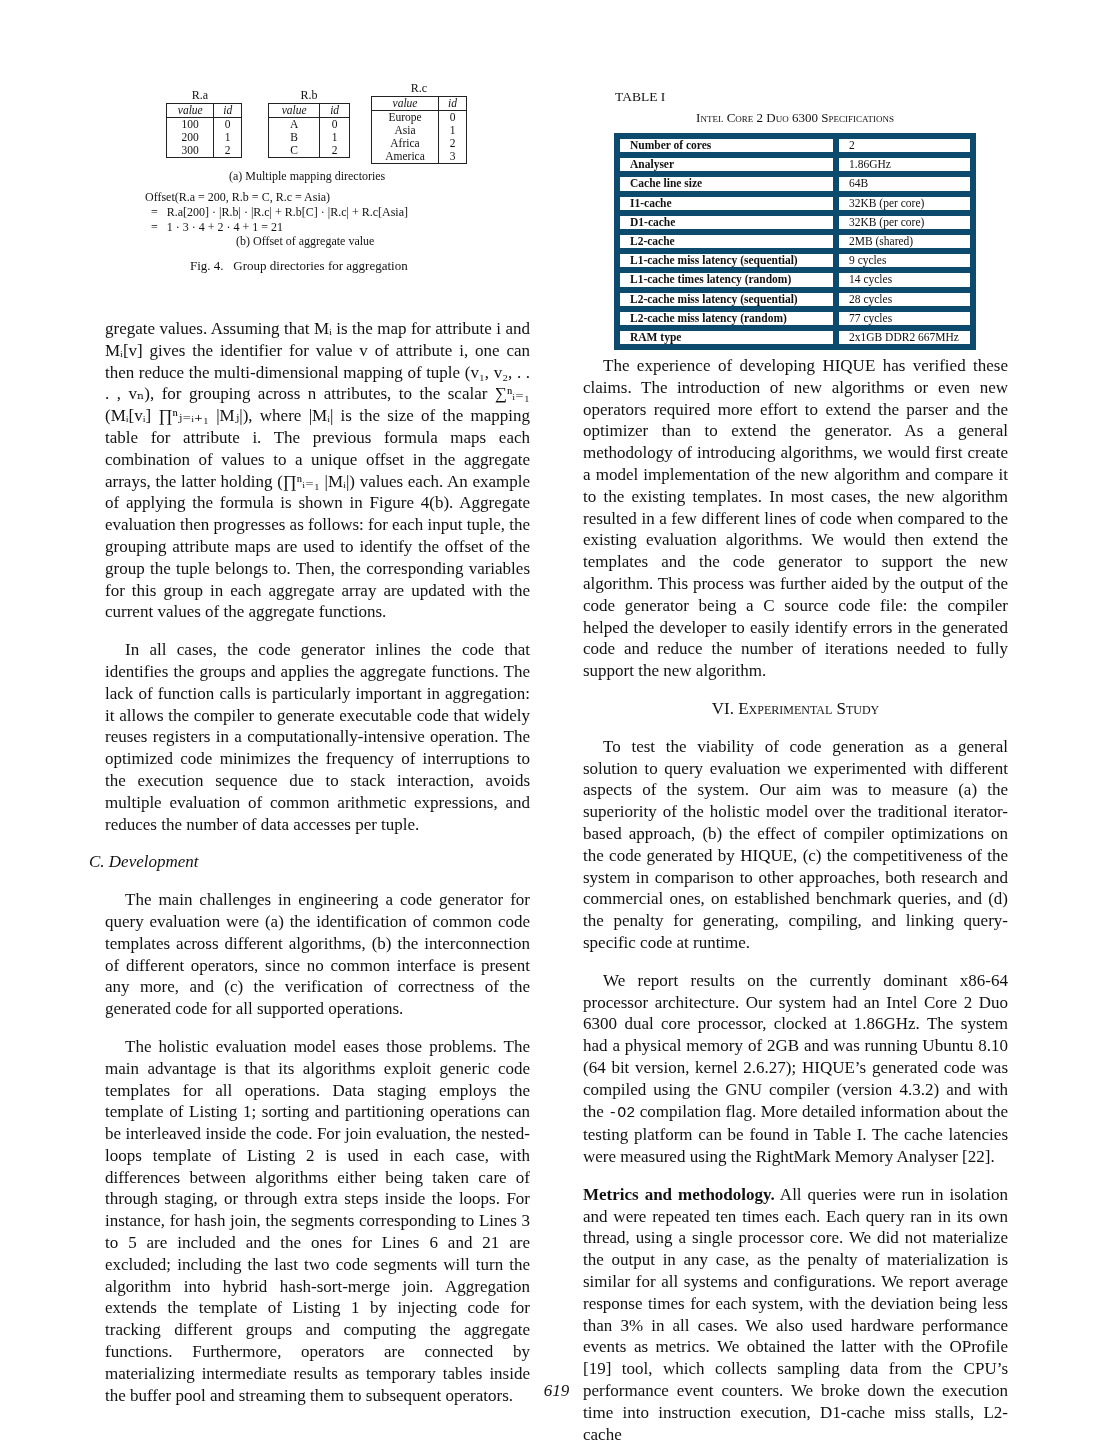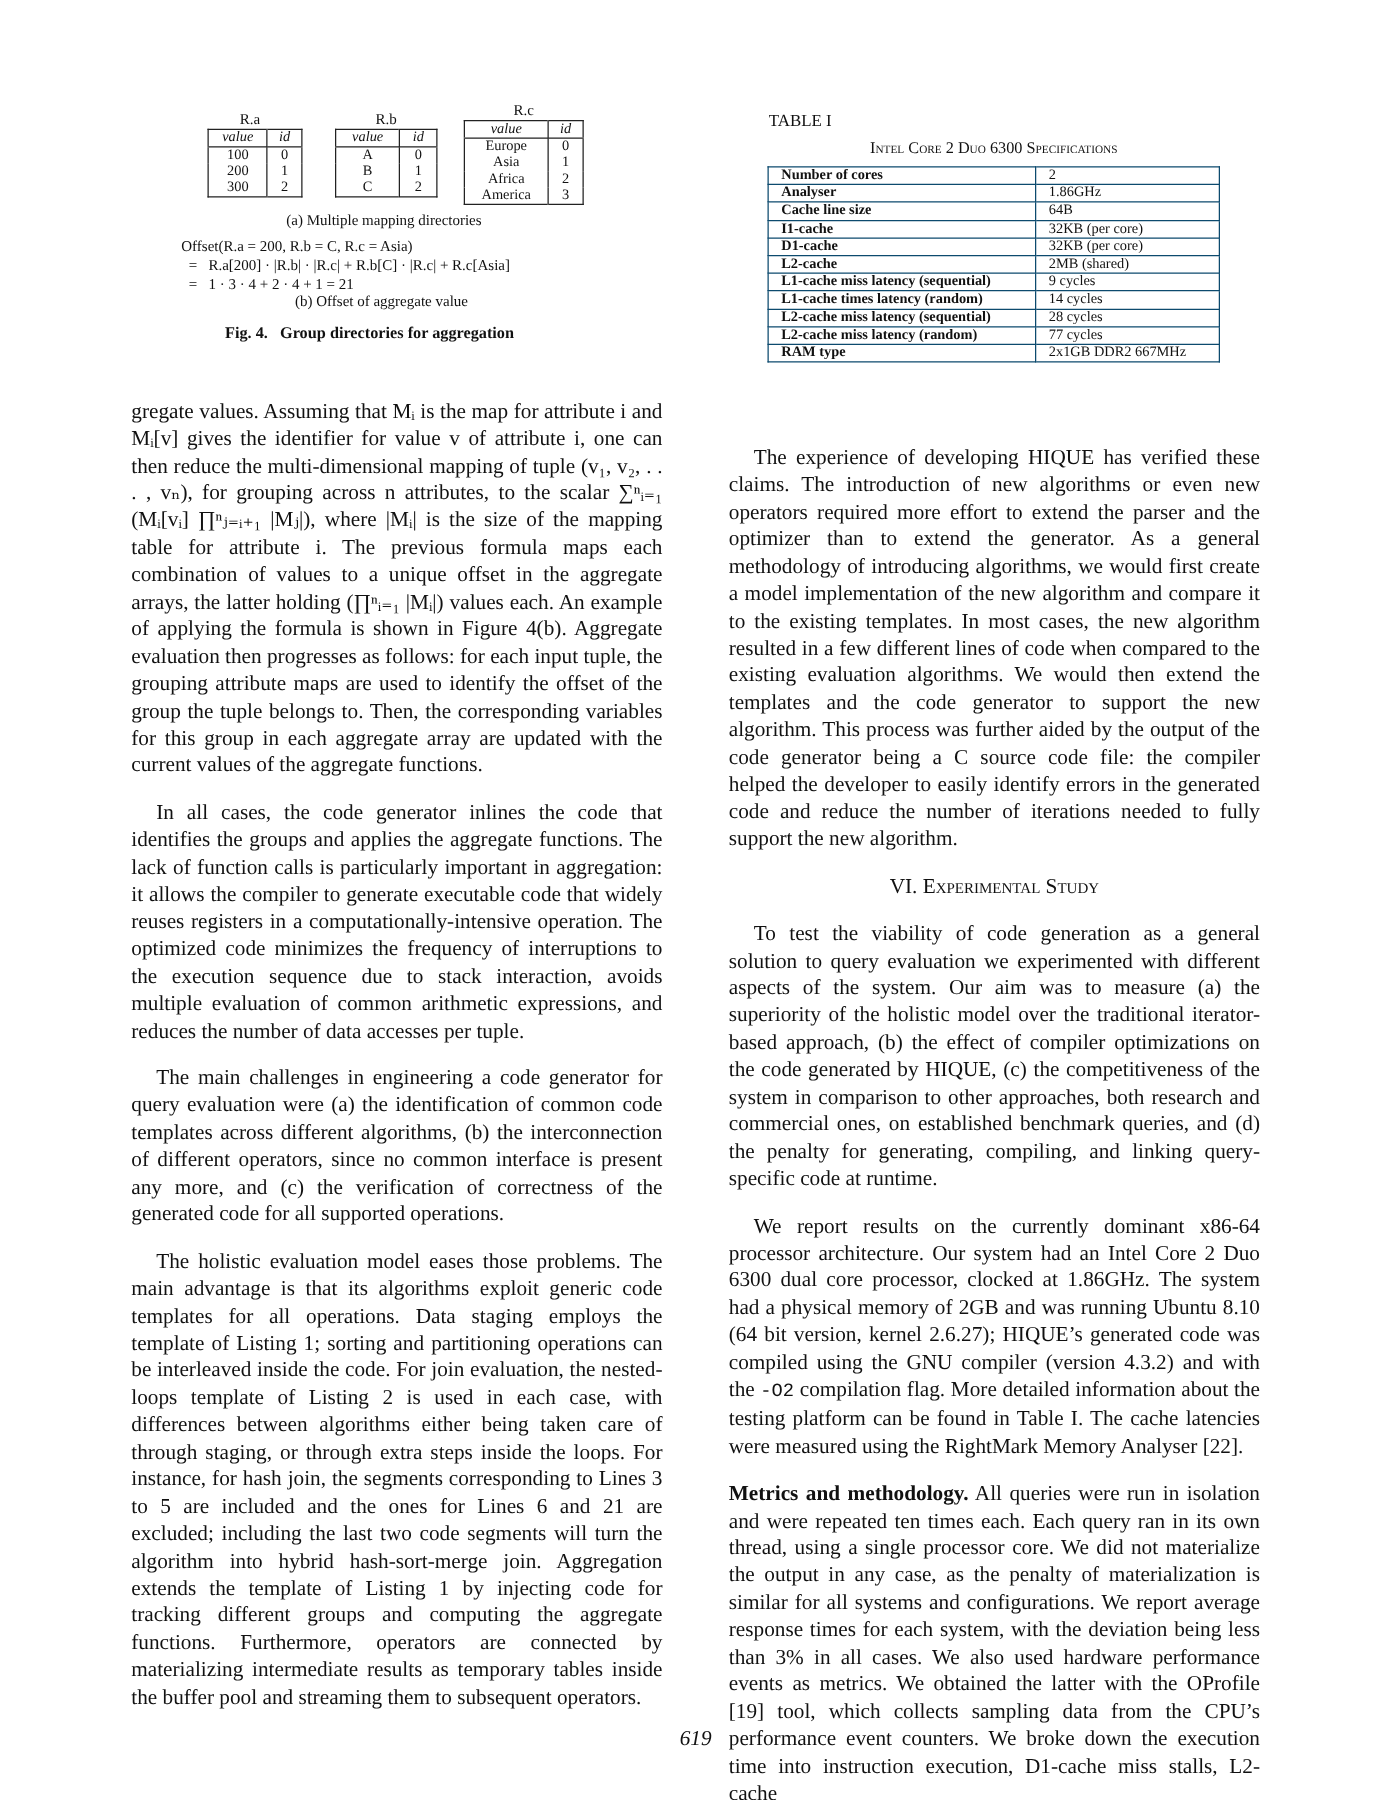--- a/index.html
+++ b/index.html
@@ -16,21 +16,21 @@
   .mapt .c1 { border-right: 1px solid #222; }
   .maptitle { position: absolute; font-size: 12px; text-align: center; }
   .figcap-sub { position: absolute; font-size: 12px; }
   .formula { position: absolute; font-size: 12px; line-height: 15px; white-space: pre; }
   .figcap { position: absolute; font-size: 13px; }
 
   
   .tcap1 { position: absolute; left: 615px; width: 360px; font-size: 13.5px; top: 89px; }
   .tcap2 { position: absolute; left: 600px; width: 390px; text-align: center; font-size: 13px; top: 110px; font-variant: small-caps; }
   .spec { position: absolute; left: 614px; top: 133px; width: 362px; border-collapse: collapse; font-size: 11.5px; line-height: 13.2px; }
-  .spec td { border: 1px solid #0c4a6e; padding: 0 0 0 10px; height: 13px; }
+  .spec td { border: 6px solid #0c4a6e; padding: 0 0 0 10px; height: 13px; }
   .spec td.k { font-weight: bold; width: 203px; }
   .spec { border: 1.5px solid #222; }
 
   
   .col { position: absolute; width: 457px; font-size: 17px; line-height: 21.8px; text-align: justify; }
   .col p { margin: 16px; text-indent: 0; }
   .col p.ind { text-indent: 20px; }
   .subhead { font-style: italic; margin: 12px 0 12px 0 !important; }
   .sechead { text-align: center; font-size: 17px; margin: 12px 0 10px 0 !important; text-indent: 0 !important; }
   .runin { font-weight: bold; }
@@ -110,21 +110,21 @@
   </tbody>
     </table>
 
   <div class="figcap-sub" style="left:229px; top:169px;">(a) Multiple mapping directories</div>
 
   <div class="formula" style="left:145px; top:190px;">Offset(R.a = 200, R.b = C, R.c = Asia)</div>
   <div class="formula" style="left:145px; top:205px;">  =   R.a[200] · |R.b| · |R.c| + R.b[C] · |R.c| + R.c[Asia]</div>
   <div class="formula" style="left:145px; top:220px;">  =   1 · 3 · 4 + 2 · 4 + 1 = 21</div>
   <div class="figcap-sub" style="left:236px; top:234px;">(b) Offset of aggregate value</div>
 
-  <div class="figcap" style="left:180px; top:258px; white-space:pre;font-weight:bold;">Fig. 4.   Group directories for aggregation</div>
+  <div class="figcap" style="left:190px; top:258px; white-space:pre;">Fig. 4.   Group directories for aggregation</div>
 </div>
 
 <div class="tcap1">TABLE I</div>
 <div class="tcap2">Intel Core 2 Duo 6300 Specifications</div>
 <table class="spec">
   <tbody>
       <tr>
         <td class="k">Number of cores</td>
         <td>2</td>
       </tr>
@@ -167,20 +167,21 @@
   <tr>
         <td class="k">RAM type</td>
         <td>2x1GB DDR2 667MHz</td>
       </tr>
 </tbody>
   </table>
 
 <div class="col" style="left:89px; top:302px;">
   <p>gregate values. Assuming that Mᵢ is the map for attribute i and Mᵢ[v] gives the identifier for value v of attribute i, one can then reduce the multi-dimensional mapping of tuple (v₁, v₂, . . . , vₙ), for grouping across n attributes, to the scalar ∑ⁿᵢ₌₁ (Mᵢ[vᵢ] ∏ⁿⱼ₌ᵢ₊₁ |Mⱼ|), where |Mᵢ| is the size of the mapping table for attribute i. The previous formula maps each combination of values to a unique offset in the aggregate arrays, the latter holding (∏ⁿᵢ₌₁ |Mᵢ|) values each. An example of applying the formula is shown in Figure 4(b). Aggregate evaluation then progresses as follows: for each input tuple, the grouping attribute maps are used to identify the offset of the group the tuple belongs to. Then, the corresponding variables for this group in each aggregate array are updated with the current values of the aggregate functions.</p>
   <p class="ind">In all cases, the code generator inlines the code that identifies the groups and applies the aggregate functions. The lack of function calls is particularly important in aggregation: it allows the compiler to generate executable code that widely reuses registers in a computationally-intensive operation. The optimized code minimizes the frequency of interruptions to the execution sequence due to stack interaction, avoids multiple evaluation of common arithmetic expressions, and reduces the number of data accesses per tuple.</p>
+  <p class="subhead">C.  Development</p>
   <p class="ind">The main challenges in engineering a code generator for query evaluation were (a) the identification of common code templates across different algorithms, (b) the interconnection of different operators, since no common interface is present any more, and (c) the verification of correctness of the generated code for all supported operations.</p>
   <p class="ind">The holistic evaluation model eases those problems. The main advantage is that its algorithms exploit generic code templates for all operations. Data staging employs the template of Listing 1; sorting and partitioning operations can be interleaved inside the code. For join evaluation, the nested-loops template of Listing 2 is used in each case, with differences between algorithms either being taken care of through staging, or through extra steps inside the loops. For instance, for hash join, the segments corresponding to Lines 3 to 5 are included and the ones for Lines 6 and 21 are excluded; including the last two code segments will turn the algorithm into hybrid hash-sort-merge join. Aggregation extends the template of Listing 1 by injecting code for tracking different groups and computing the aggregate functions. Furthermore, operators are connected by materializing intermediate results as temporary tables inside the buffer pool and streaming them to subsequent operators.</p>
 </div>
 
 <div class="col" style="left:567px; top:339px;">
   <p class="ind">The experience of developing HIQUE has verified these claims. The introduction of new algorithms or even new operators required more effort to extend the parser and the optimizer than to extend the generator. As a general methodology of introducing algorithms, we would first create a model implementation of the new algorithm and compare it to the existing templates. In most cases, the new algorithm resulted in a few different lines of code when compared to the existing evaluation algorithms. We would then extend the templates and the code generator to support the new algorithm. This process was further aided by the output of the code generator being a C source code file: the compiler helped the developer to easily identify errors in the generated code and reduce the number of iterations needed to fully support the new algorithm.</p>
   <p class="sechead"><span class="sc">VI.  Experimental Study</span></p>
   <p class="ind">To test the viability of code generation as a general solution to query evaluation we experimented with different aspects of the system. Our aim was to measure (a) the superiority of the holistic model over the traditional iterator-based approach, (b) the effect of compiler optimizations on the code generated by HIQUE, (c) the competitiveness of the system in comparison to other approaches, both research and commercial ones, on established benchmark queries, and (d) the penalty for generating, compiling, and linking query-specific code at runtime.</p>
   <p class="ind"><span>We report results on the currently dominant x86-64 processor architecture. Our system had an Intel Core 2 Duo 6300 dual core processor, clocked at 1.86GHz. The system had a physical memory of 2GB and was running Ubuntu 8.10 (64 bit version, kernel 2.6.27); HIQUE’s generated code was compiled using the GNU compiler (version 4.3.2) and with the </span><span class="mono">-O2</span><span> compilation flag. More detailed information about the testing platform can be found in Table I. The cache latencies were measured using the RightMark Memory Analyser [22].</span></p>
   <p><span class="runin">Metrics and methodology.</span><span> All queries were run in isolation and were repeated ten times each. Each query ran in its own thread, using a single processor core. We did not materialize the output in any case, as the penalty of materialization is similar for all systems and configurations. We report average response times for each system, with the deviation being less than 3% in all cases. We also used hardware performance events as metrics. We obtained the latter with the OProfile [19] tool, which collects sampling data from the CPU’s performance event counters. We broke down the execution time into instruction execution, D1-cache miss stalls, L2-cache</span></p>

